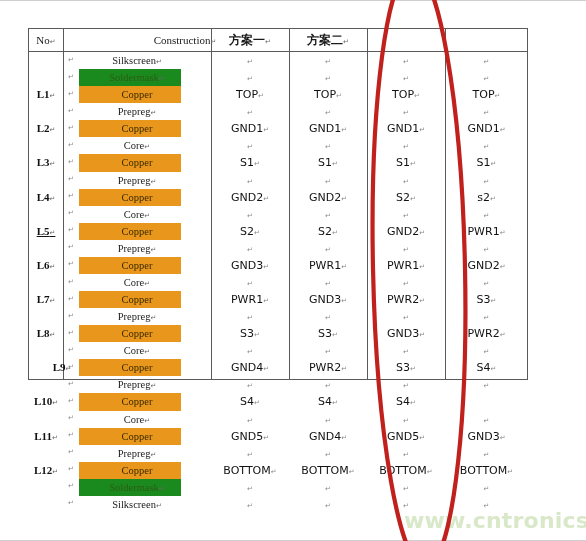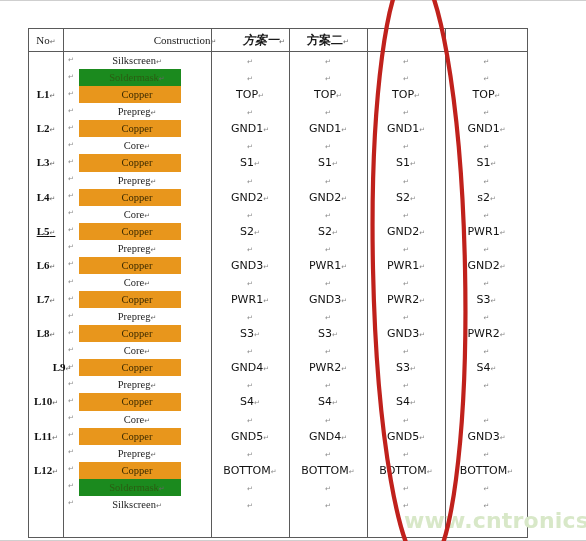--- a/index.html
+++ b/index.html
@@ -14,21 +14,21 @@
 
   
   .page-edge{position:absolute;left:0;width:586px;height:1px;background:#cfcfcf;}
   .page-edge.top{top:0;}
   .page-edge.bottom{bottom:0;}
 
   
   #table{
     position:absolute;
     left:28px; top:28px;
-    width:500px; height:510px;
+    width:500px; height:352px;
     border:1px solid #5a5a5a;
     box-sizing:border-box;
     background:transparent;
   }
   
   .vrule{position:absolute;top:0;bottom:0;width:1px;background:#5a5a5a;}
   
   .hrule{position:absolute;left:0;right:0;height:1px;background:#5a5a5a;}
 
   .hdr-cell{
@@ -116,21 +116,21 @@
 
   <div id="table">
       <div class="vrule" style="left: 34px;"></div>
       <div class="vrule" style="left: 182px;"></div>
       <div class="vrule" style="left: 260px;"></div>
       <div class="vrule" style="left: 338px;"></div>
       <div class="vrule" style="left: 416px;"></div>
       <div class="hrule" style="top: 22px;"></div>
       <div class="hdr-cell" style="left: 0px; width: 34px;">No<span class="pil">↵</span></div>
       <div class="hdr-cell" style="left: 34px; width: 148px; padding-left: 48px;">Construction<span class="pil">↵</span></div>
-      <div class="hdr-cell hdr-cn" style="left: 196px; width: 78px; font-style: italic;">方案一<span class="pil">↵</span></div>
+      <div class="hdr-cell hdr-cn" style="left: 182px; width: 78px;">方案一<span class="pil">↵</span></div>
       <div class="hdr-cell hdr-cn" style="left: 260px; width: 78px;">方案二<span class="pil">↵</span></div>
       <div class="tick" style="left: 36px; width: 12px; top: 26.537px;">↵</div>
       <div class="cons-label" style="left: 34px; width: 148px; top: 23px; height: 17.0741px; line-height: 17.0741px;">Silkscreen<span class="pil">↵</span></div>
       <div class="val-cell" style="left: 182px; width: 78px; top: 23px; height: 17.0741px; line-height: 17.0741px;"><span class="pil">↵</span></div>
       <div class="val-cell" style="left: 260px; width: 78px; top: 23px; height: 17.0741px; line-height: 17.0741px;"><span class="pil">↵</span></div>
       <div class="val-cell" style="left: 338px; width: 78px; top: 23px; height: 17.0741px; line-height: 17.0741px;"><span class="pil">↵</span></div>
       <div class="val-cell" style="left: 416px; width: 83px; top: 23px; height: 17.0741px; line-height: 17.0741px;"><span class="pil">↵</span></div>
       <div class="bar mask" style="left: 50px; width: 102px; top: 40.0741px; height: 17.0741px;"></div>
       <div class="tick" style="left: 36px; width: 12px; top: 43.6111px;">↵</div>
       <div class="cons-label onmask" style="left: 34px; width: 148px; top: 40.0741px; height: 17.0741px; line-height: 17.0741px;">Soldermask<span class="pil">↵</span></div>

